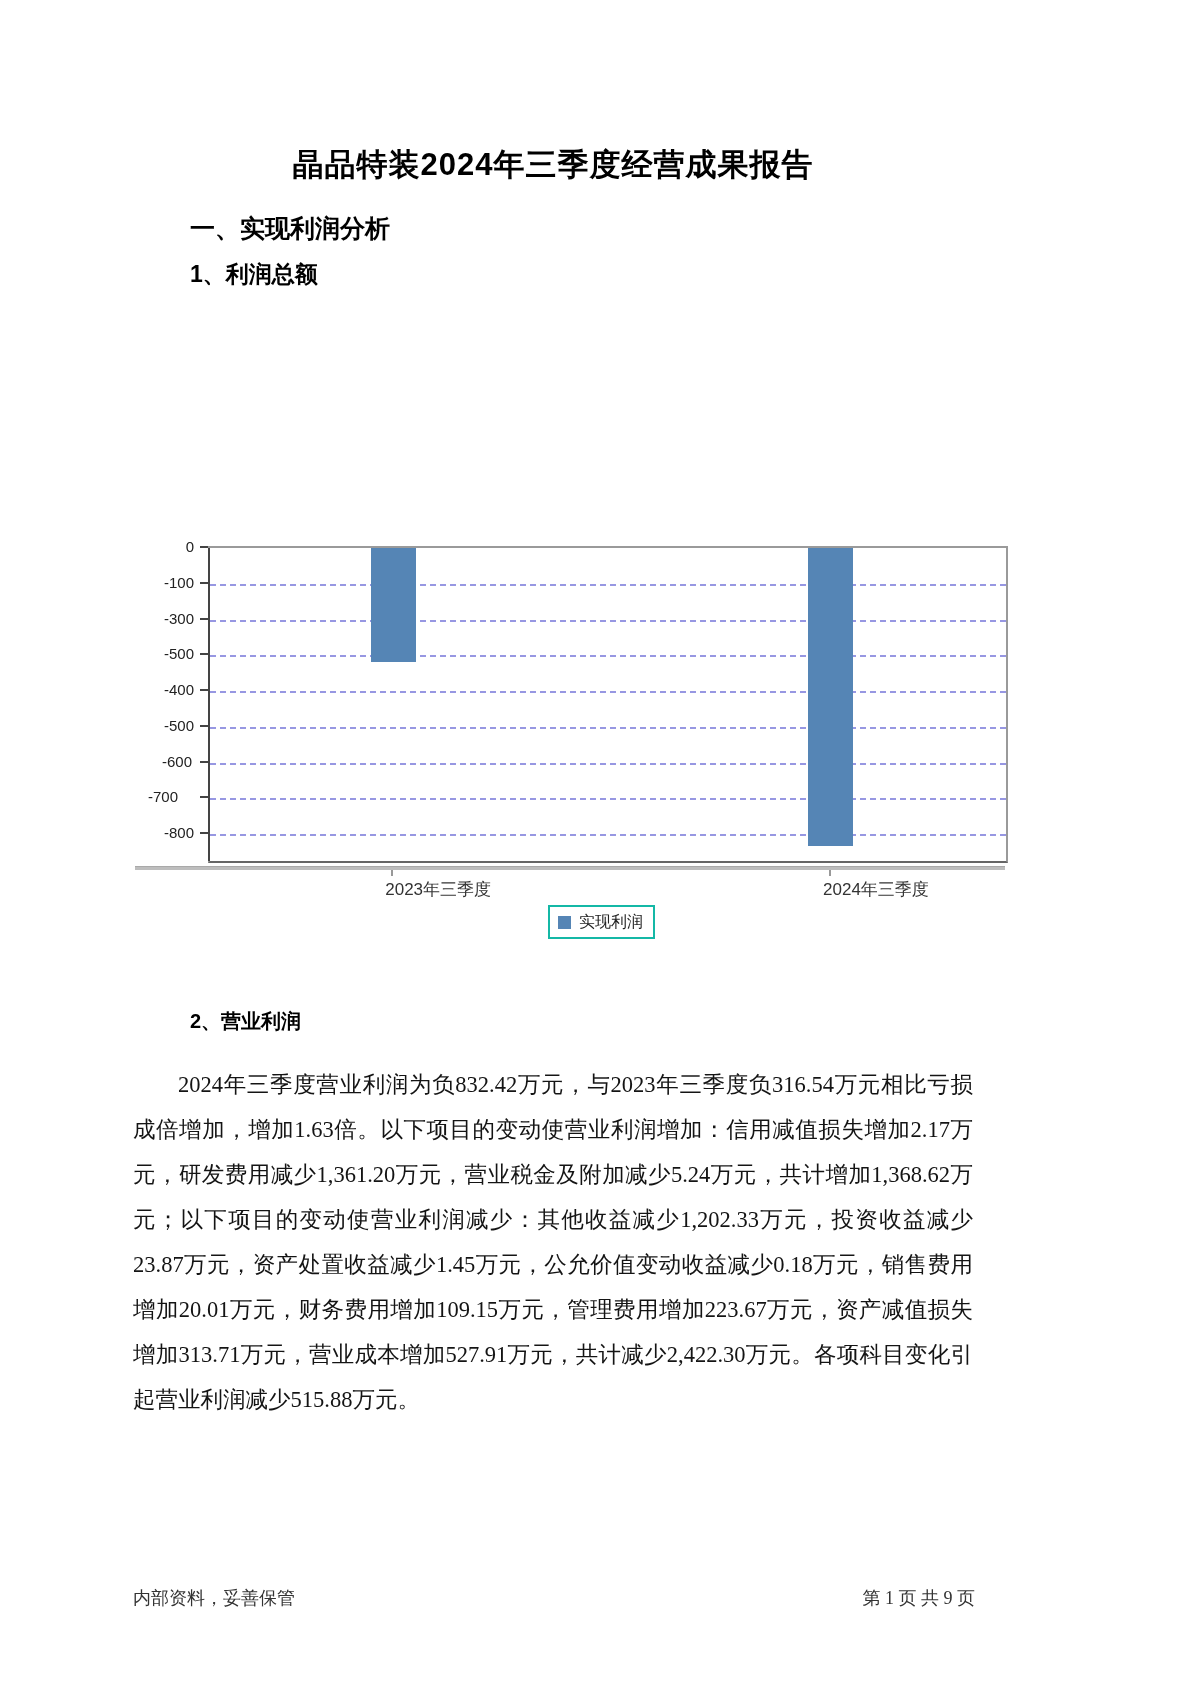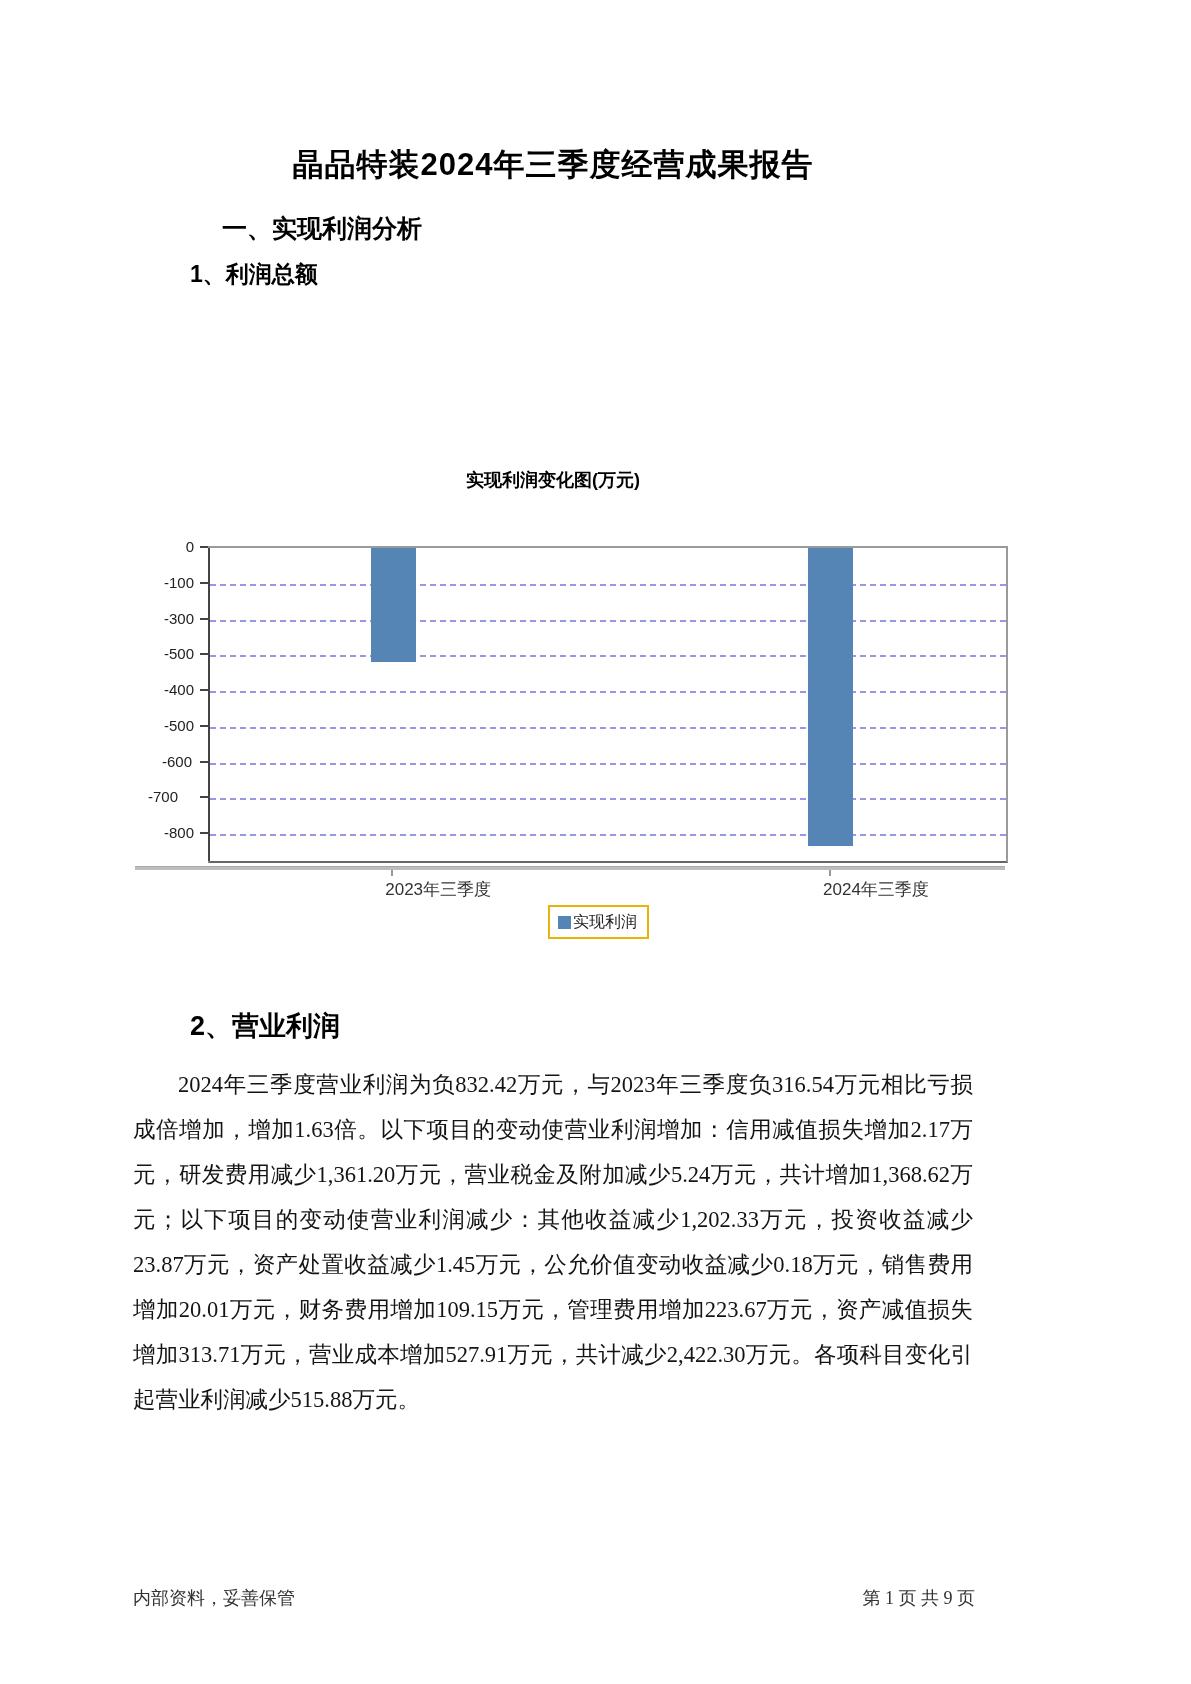--- a/index.html
+++ b/index.html
@@ -14,21 +14,21 @@
   .doc-title{
     position:absolute;left:133px;top:123px;width:840px;
     text-align:center;
     font-family:"Liberation Sans","DejaVu Sans",sans-serif;
     font-weight:bold;font-size:31px;color:#000;
     letter-spacing:1px;
   }
   .h-sec{
     position:absolute;left:190px;
     font-family:"Liberation Sans","DejaVu Sans",sans-serif;
-    font-weight:bold;font-size:25px;color:#000;margin-left:32px;
+    font-weight:bold;font-size:25px;color:#000;
   }
   .h-sub{
     position:absolute;left:190px;
     font-family:"Liberation Sans","DejaVu Sans",sans-serif;
     font-weight:bold;font-size:23px;color:#000;
   }
   .para{
     position:absolute;left:133px;width:840px;
     font-size:22.5px;line-height:45px;
     text-align:justify;text-justify:inter-ideograph;
@@ -57,22 +57,22 @@
   .bar{position:absolute;top:0;width:45px;background:#5585b5;z-index:2;}
   .x-axis-line{position:absolute;left:135px;top:406px;width:870px;height:3px;background:#bdbdbd;border-top:1px solid #a9a9a9;}
   .x-tick{position:absolute;top:410px;width:2px;height:6px;background:#999;}
   .x-tick-label{
     position:absolute;top:418px;width:200px;margin-left:-100px;text-align:right;
     font-family:"Liberation Sans","DejaVu Sans",sans-serif;
     font-size:17px;color:#333;
   }
   .legend{
     position:absolute;left:548px;top:445px;height:22px;
-    border:2px solid #eab308;background:#fff;
-    display:flex;align-items:center;gap:2px;padding:4px 10px 4px 8px;
+    border:2px solid #14b8a6;background:#fff;
+    display:flex;align-items:center;gap:8px;padding:4px 10px 4px 8px;
   }
   .legend-swatch{width:13px;height:13px;background:#5585b5;flex:0 0 auto;}
   .legend-label{
     font-family:"Liberation Sans","DejaVu Sans",sans-serif;
     font-size:16px;color:#222;white-space:nowrap;
   }
   
   .footer-left{position:absolute;left:133px;top:1586px;font-size:18px;color:#333;}
   .footer-right{position:absolute;right:216px;top:1586px;font-size:18px;color:#333;}
 </style>
@@ -82,21 +82,20 @@
 <div class="page">
 
   <h1 class="doc-title">晶品特装2024年三季度经营成果报告</h1>
 
   <div class="h-sec" style="top:212px;">一、实现利润分析</div>
 
   <div class="h-sub" style="top:259px;">1、利润总额</div>
 
 
   <div class="chart">
-    <div class="chart-title">实现利润变化图(万元)</div>
     <div class="plot" id="plot">
       <div class="y-axis-line"></div>
     <div class="gridline" style="top: 35.7714px;"></div>
         <div class="gridline" style="top: 71.5429px;"></div>
         <div class="gridline" style="top: 107.314px;"></div>
         <div class="gridline" style="top: 143.086px;"></div>
         <div class="gridline" style="top: 178.857px;"></div>
         <div class="gridline" style="top: 214.629px;"></div>
         <div class="gridline" style="top: 250.4px;"></div>
         <div class="gridline" style="top: 286.171px;"></div>
@@ -125,20 +124,20 @@
       <div class="y-tick" style="left: 200px; top: 336.4px;"></div>
       <div class="y-tick-label" style="left: 118px; top: 329.4px;">-700</div>
       <div class="y-tick" style="left: 200px; top: 372.171px;"></div>
       <div class="y-tick-label" style="left: 134px; top: 365.171px;">-800</div>
       <div class="x-tick" style="left: 391.08px;"></div>
       <div class="x-tick-label" style="left: 391.08px;">2023年三季度</div>
       <div class="x-tick" style="left: 828.88px;"></div>
       <div class="x-tick-label" style="left: 828.88px;">2024年三季度</div>
     </div>
 
-  <div class="h-sub" style="top:1008px;font-size:27px;">2、营业利润</div>
+  <div class="h-sub" style="top:1008px;font-size:20px;">2、营业利润</div>
 
   <p class="para" style="top:1062px;margin:0;">2024年三季度营业利润为负832.42万元，与2023年三季度负316.54万元相比亏损成倍增加，增加1.63倍。以下项目的变动使营业利润增加：信用减值损失增加2.17万元，研发费用减少1,361.20万元，营业税金及附加减少5.24万元，共计增加1,368.62万元；以下项目的变动使营业利润减少：其他收益减少1,202.33万元，投资收益减少23.87万元，资产处置收益减少1.45万元，公允价值变动收益减少0.18万元，销售费用增加20.01万元，财务费用增加109.15万元，管理费用增加223.67万元，资产减值损失增加313.71万元，营业成本增加527.91万元，共计减少2,422.30万元。各项科目变化引起营业利润减少515.88万元。</p>
 
   <div class="footer-left">内部资料，妥善保管</div>
   <div class="footer-right">第 1 页  共 9 页</div>
 
 </div>
 
 </body></html>

